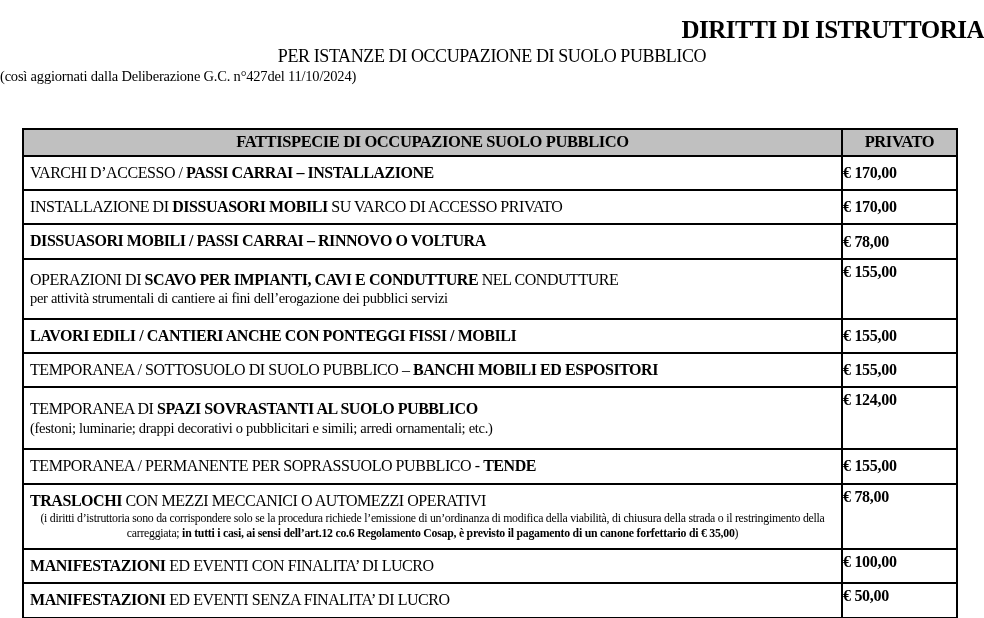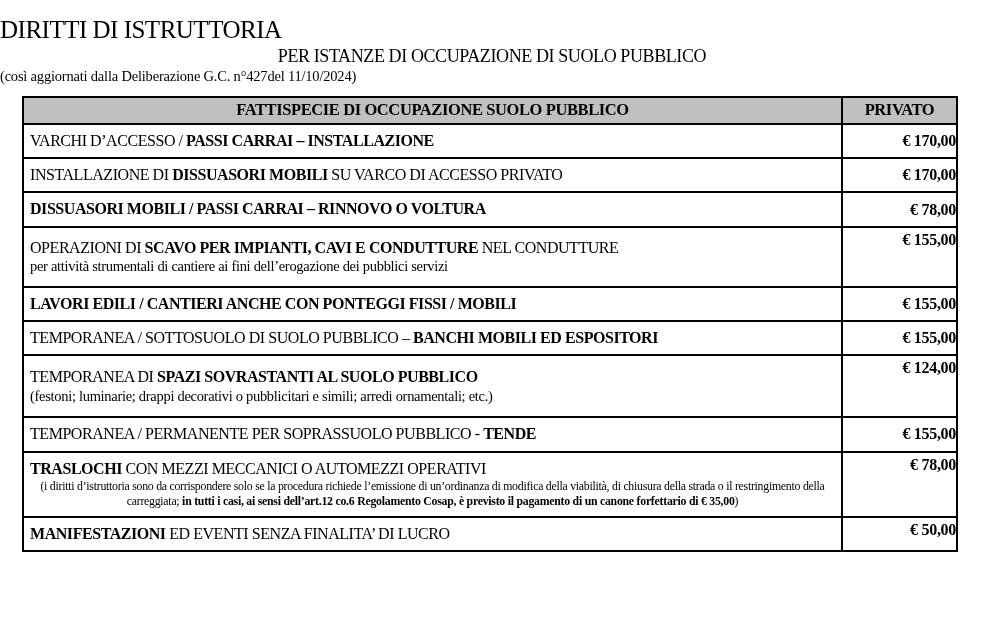--- a/index.html
+++ b/index.html
@@ -7,22 +7,22 @@
   body {
     width: 984px;
     height: 618px;
     overflow: hidden;
     font-family: "Liberation Serif", "DejaVu Serif", serif;
     color: #000;
   }
   .page { width: 984px; height: 618px; position: relative; }
 
   .doc-title {
-    text-align: left;
-    font-weight: normal;
+    text-align: right;
+    font-weight: bold;
     font-size: 25px;
     letter-spacing: -0.5px;
     padding-top: 16px;
     line-height: 1.15;
   }
   .doc-subtitle {
     text-align: center;
     font-size: 18px;
     letter-spacing: -0.4px;
     line-height: 1.2;
@@ -33,21 +33,21 @@
     letter-spacing: -0.2px;
     line-height: 1.2;
     margin-top: 1px;
   }
 
   table.fees {
     border-collapse: collapse;
     table-layout: fixed;
     width: 936px;
     margin-left: 22px;
-    margin-top: 10px;
+    margin-top: 42px;
   }
   .fees th, .fees td { border: 2px solid #000; }
 
   .fees thead tr { height: 27px; }
   .fees th {
     background: var(--header-bg, #c0c0c0);
     font-size: 16.5px;
     font-weight: bold;
     letter-spacing: -0.4px;
     text-align: center;
@@ -68,21 +68,21 @@
   .line-main { letter-spacing: -0.45px; line-height: 1.27; }
   .line-sub  { font-size: 14.5px; letter-spacing: -0.3px; line-height: 1.22; }
   .line-fine {
     font-size: 11.8px;
     letter-spacing: -0.25px;
     line-height: 1.32;
     text-align: center;
   }
 
   .fees td.amount {
-    text-align: right;
+    text-align: left;
     vertical-align: middle;
     font-weight: bold;
     font-size: 16px;
     letter-spacing: -0.3px;
   }
   
   .fees tbody tr:nth-child(4)  td.amount,
   .fees tbody tr:nth-child(7)  td.amount,
   .fees tbody tr:nth-child(9)  td.amount,
   .fees tbody tr:nth-child(10) td.amount,
@@ -162,20 +162,26 @@
         </tr>
         <tr>
           <td class="desc">
             <div class="line-main"><b>TRASLOCHI</b><span> CON MEZZI MECCANICI O AUTOMEZZI OPERATIVI</span></div>
             <div class="line-fine"><span>(i diritti d’istruttoria sono da corrispondere solo se la procedura richiede l’emissione di un’ordinanza di modifica della viabilità, di chiusura della strada o il restringimento della carreggiata; </span><b>in tutti i casi, ai sensi dell’art.12 co.6 Regolamento Cosap, è previsto il pagamento di un canone forfettario di € 35,00</b><span>)</span></div>
           </td>
           <td class="amount">€ 78,00</td>
         </tr>
         <tr>
           <td class="desc">
+            <div class="line-main"><b>MANIFESTAZIONI</b><span> ED EVENTI CON FINALITA’ DI LUCRO</span></div>
+          </td>
+          <td class="amount">€ 100,00</td>
+        </tr>
+        <tr>
+          <td class="desc">
             <div class="line-main"><b>MANIFESTAZIONI</b><span> ED EVENTI SENZA FINALITA’ DI LUCRO</span></div>
           </td>
           <td class="amount">€ 50,00</td>
         </tr>
       </tbody>
   </table>
 
 </div>
 
 </body></html>

